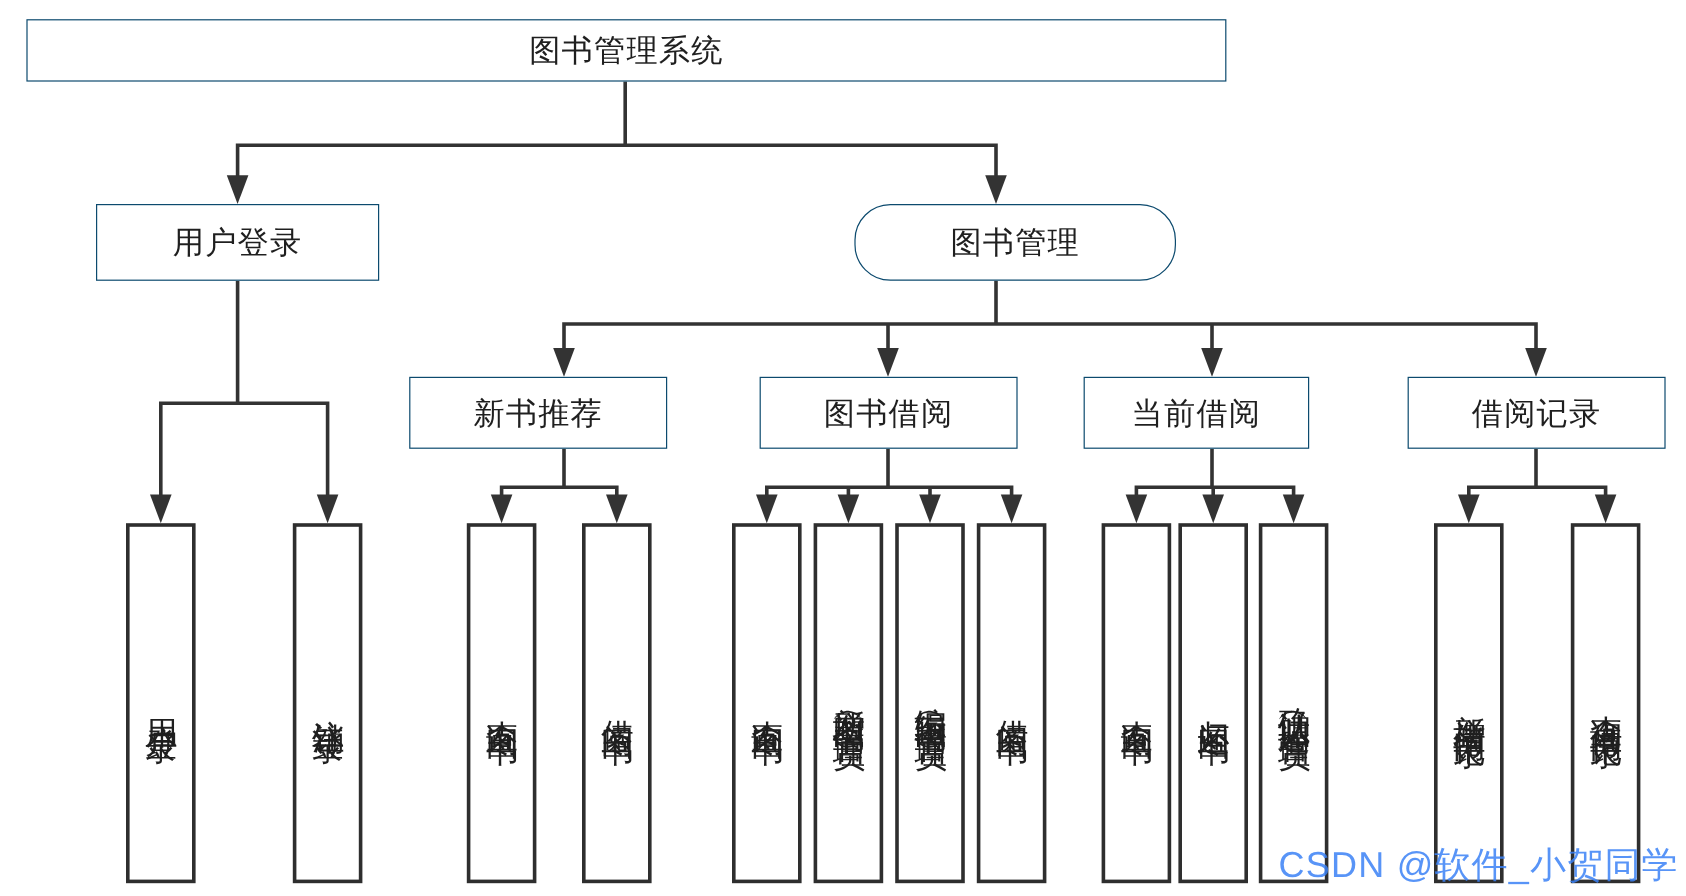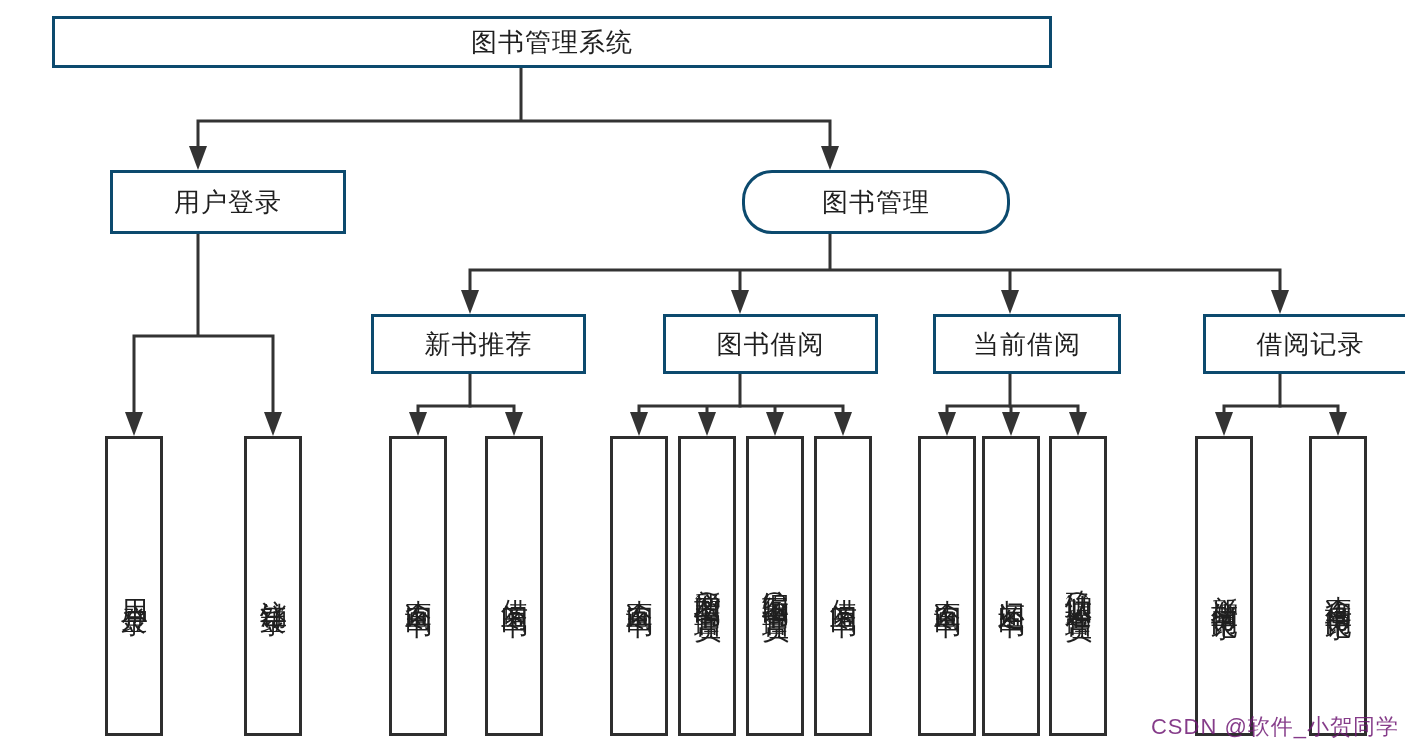--- a/index.html
+++ b/index.html
@@ -14,29 +14,28 @@
   .connectors {
     position: absolute;
     left: 0; top: 0;
     width: 1405px; height: 747px;
     pointer-events: none;
   }
   .hbox {
     position: absolute;
     box-sizing: border-box;
     background: #ffffff;
-    border: 3px solid #0c4a6e;
+    border: 1px solid #0c4a6e;
     display: flex;
     align-items: center;
     justify-content: center;
     font-size: 26px;
     color: #1f1f1f;
     letter-spacing: 1px;
     white-space: nowrap;
-    margin-left: 30px;
   }
   .vbox {
     position: absolute;
     box-sizing: border-box;
     width: 58px;
     height: 300px;
     top: 436px;
     background: #ffffff;
     border: 3px solid #2e2e2e;
     display: flex;
@@ -49,22 +48,22 @@
     font-size: 27px;
     letter-spacing: 4px;
     line-height: 1;
     color: #1f1f1f;
     white-space: nowrap;
   }
   .watermark {
     position: absolute;
     right: 6px;
     bottom: 5px;
-    font-size: 22px;
-    color: #701a75;
+    font-size: 30px;
+    color: #3b82f6;
     letter-spacing: 1px;
     z-index: 5;
     opacity: 0.85;
     white-space: nowrap;
     margin-left: 19px;
   }
 </style>
 </head>
 <body>
 

